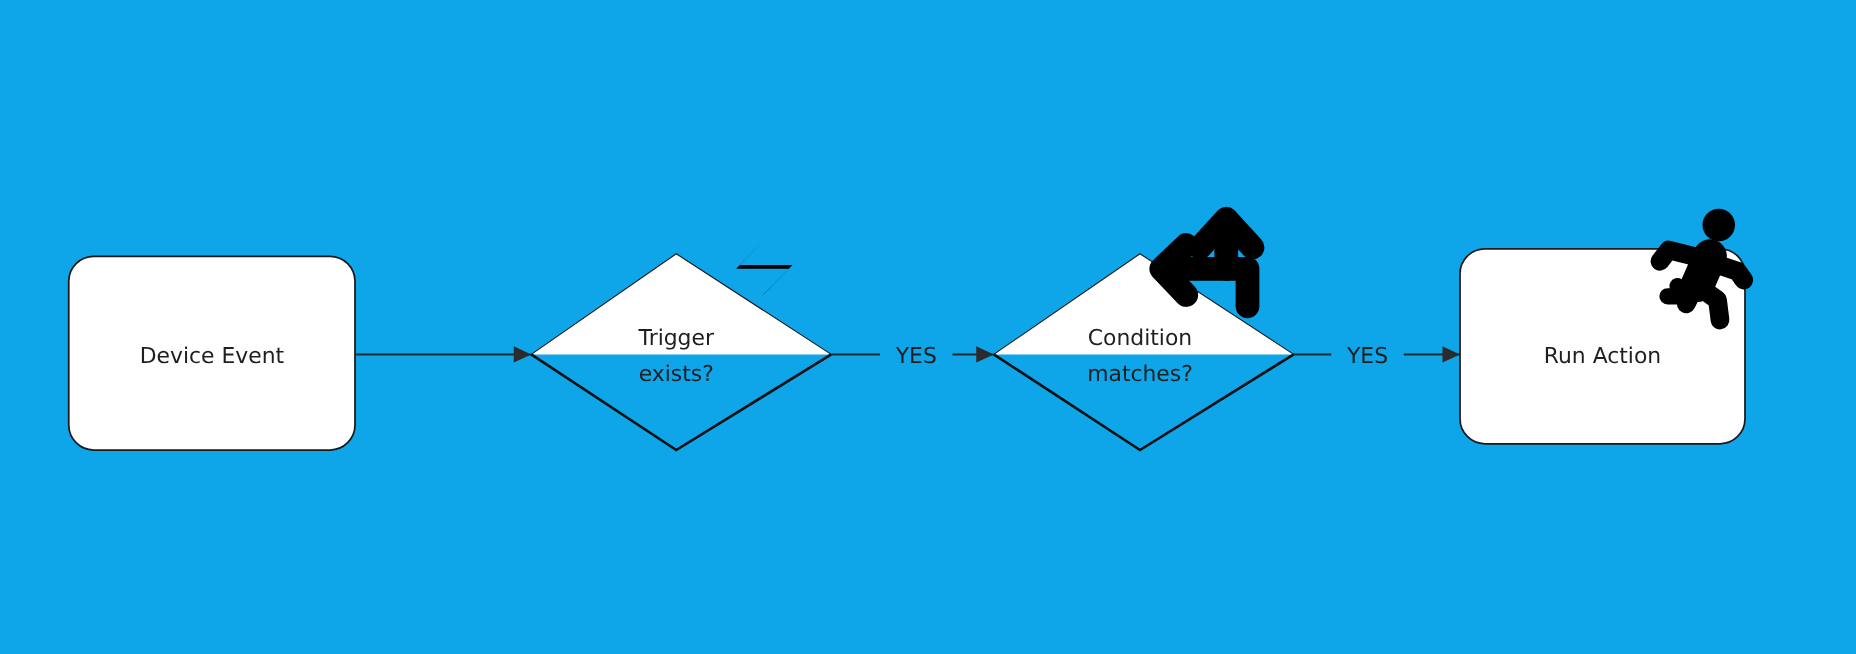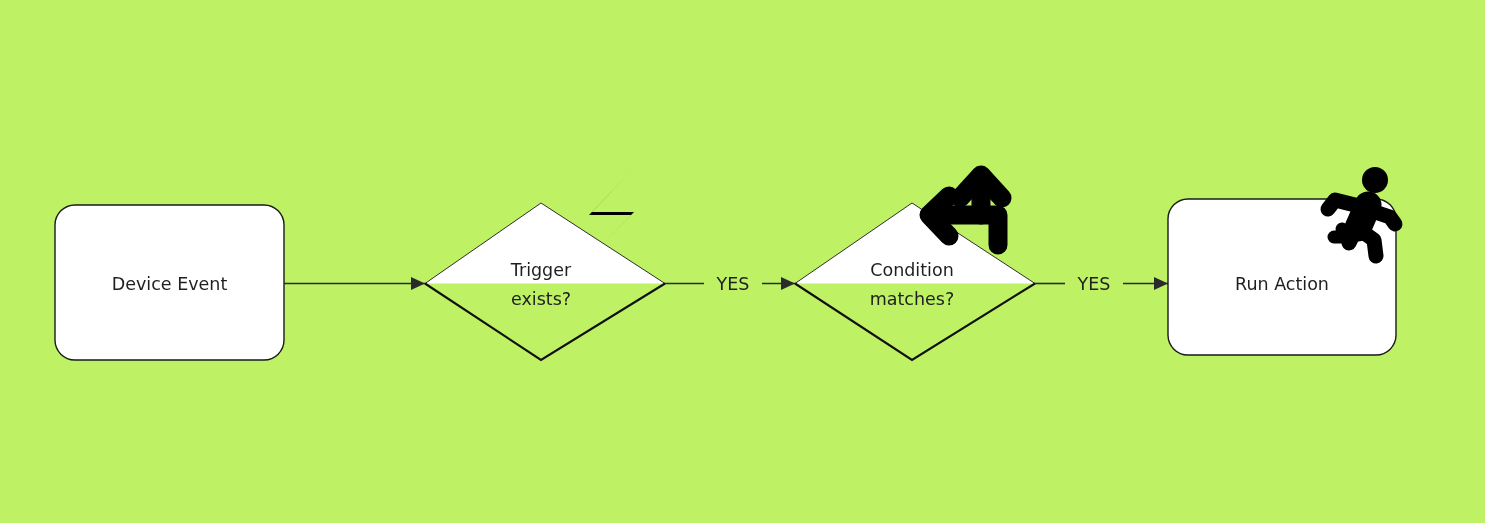--- a/index.html
+++ b/index.html
@@ -7,21 +7,21 @@
     padding: 0;
     background: #ffffff;
   }
   body {
     font-family: "DejaVu Sans", sans-serif;
   }
   #canvas {
     position: relative;
     width: 1485px;
     height: 523px;
-    background: #bef264;
+    background: #0ea5e9;
     overflow: hidden;
   }
   #flow-svg {
     position: absolute;
     top: 0;
     left: 0;
     width: 1485px;
     height: 523px;
   }
   .node-label {

